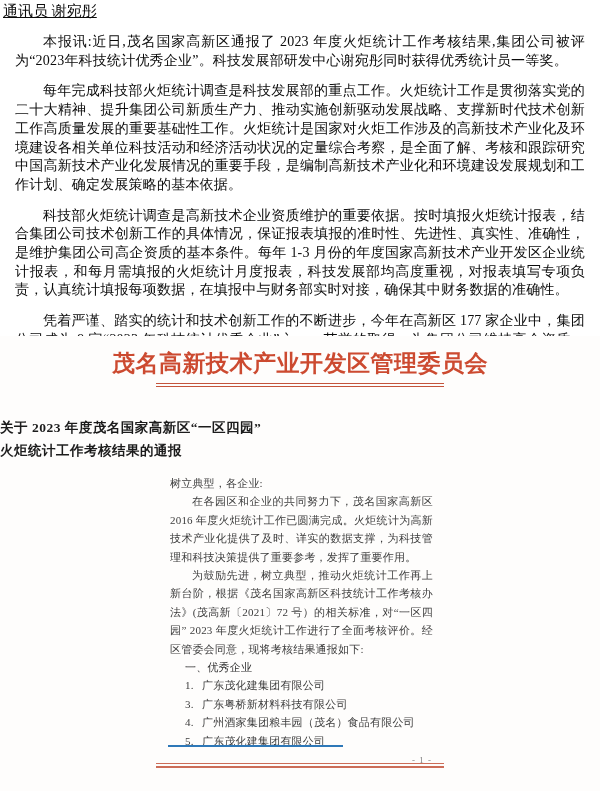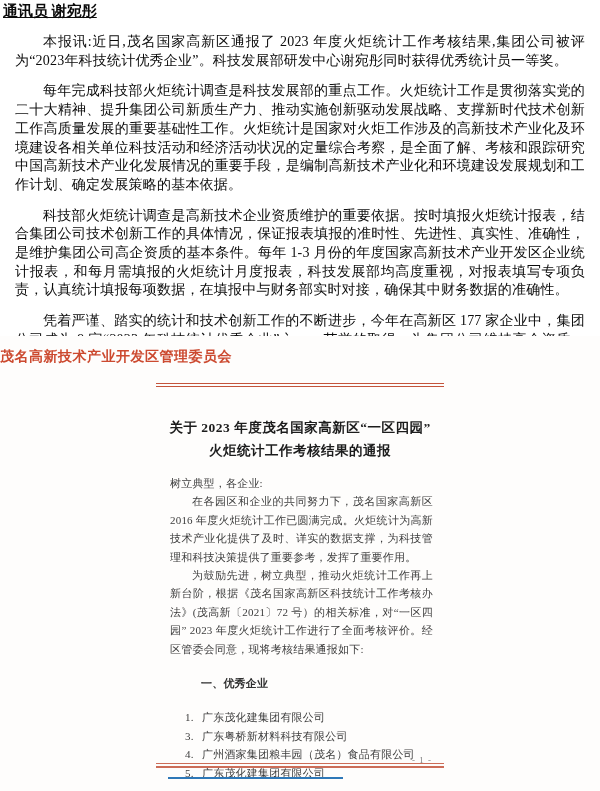--- a/index.html
+++ b/index.html
@@ -7,67 +7,68 @@
     width:600px;height:791px;position:relative;overflow:hidden;
     background:#ffffff;
     font-family:"Liberation Serif", serif;
   }
   
   .article{
     position:absolute;top:2px;left:3px;width:594px;
     color:#0b0b0b;
   }
   .byline{
-    font-size:15px;font-weight:bold;
+    font-size:15px;font-weight:normal;
     text-decoration:underline;
     margin:0 0 2px 0;
   }
   .article p{
     margin:12px;
     font-size:14px;line-height:18.7px;
     text-align:justify;
     text-indent:2em;
     letter-spacing:0.2px;
   }
   
   .scan-area{position:absolute;left:0;top:336px;width:600px;height:455px;background:#fefdfc;}
   .agency{
     position:absolute;left:0;right:0;top:12px;
-    font-size:14px;font-weight:bold;
+    text-align:center;
+    font-size:23px;font-weight:bold;
     color:var(--red,#cc4a30);
     letter-spacing:0.5px;
   }
   .rule{
     position:absolute;left:156px;width:288px;
     border-top:1.5px solid var(--rule-red,#c4543c);
     border-bottom:1.5px solid var(--rule-red,#c4543c);
     height:2px;
   }
   .rule.top-rule{top:47px;}
   .rule.bottom-rule{top:427px;border-top-width:1px;border-bottom-width:2px;opacity:.85;}
   .doc-title{
     position:absolute;left:0;right:0;
-    text-align:center;
+    text-align:left;
     font-size:13.5px;font-weight:bold;color:#1c1c1c;
     letter-spacing:0.5px;
   }
   .doc-title.l1{top:83px;}
   .doc-title.l2{top:106px;}
   .scan-body{
     position:absolute;left:170px;top:138px;width:263px;
     font-size:11px;line-height:18.4px;
     color:#3d3d3d;
     text-align:justify;
     letter-spacing:0.2px;
   }
   .scan-body .salutation{text-indent:0;margin:0;}
   .scan-body p{margin:0;text-indent:2em;}
   .section-heading{
-    font-weight:bold;color:#2e2e2e;
-    padding-left:15px;margin:16px;
+    font-weight:normal;color:#2e2e2e;
+    padding-left:15px;margin:0;
   }
   .company-row{
     padding-left:15px;margin:0;position:relative;white-space:nowrap;
   }
   .company-row .num{display:inline-block;min-width:11px;margin-right:6px;}
   .blue-line{
     position:absolute;left:-2px;top:13px;width:175px;height:2px;
     background:var(--blue,#2e78b8);
   }
   .page-num{

